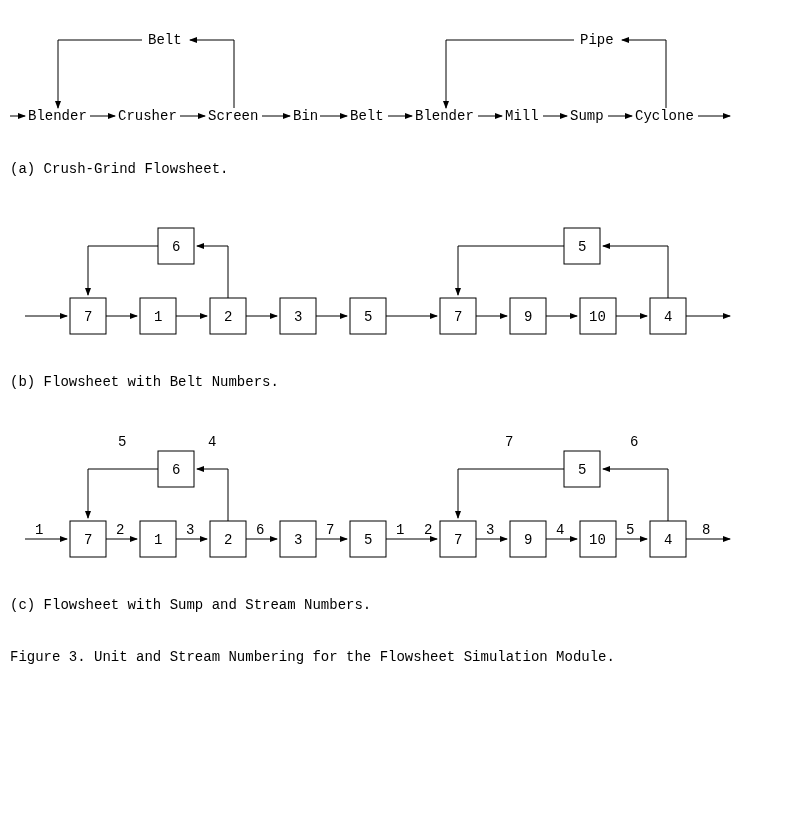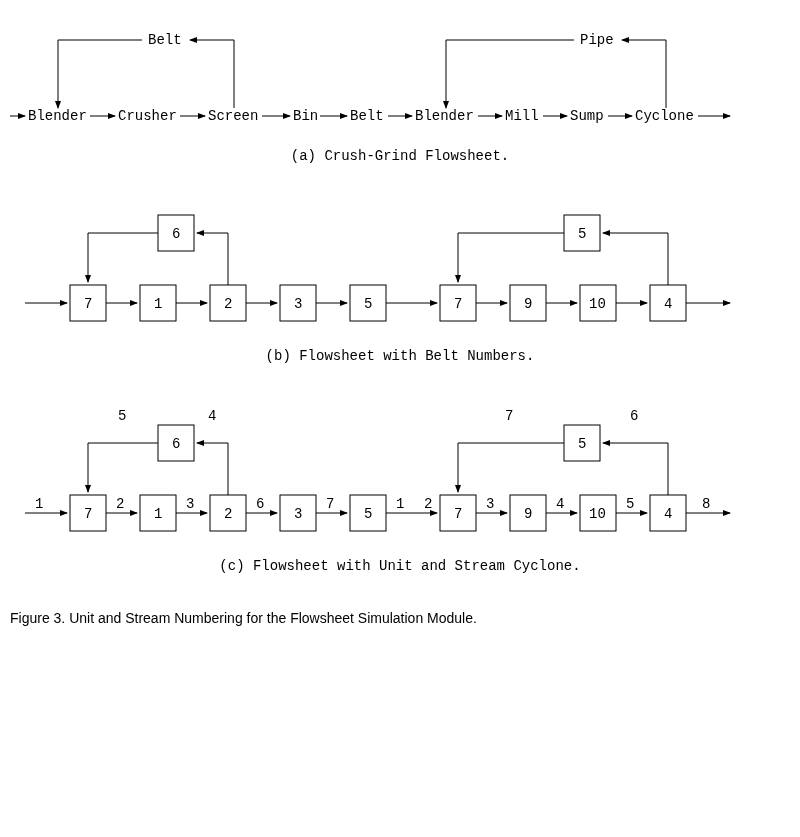--- a/index.html
+++ b/index.html
@@ -7,22 +7,22 @@
     padding:20px 10px;
     font-family:"Courier New",monospace;
     font-size:14px;
     color:#000;
     background:#fff;
     width:800px;
     box-sizing:border-box;
   }
   svg{display:block;margin:0 auto;}
   .lbl{font-family:"Courier New",monospace;font-size:14px;}
-  .caption{text-align:center;margin:8px 0 36px 0;font-family:"Courier New",monospace;}
-  .fig{margin:14px 0 0 0;font-family:Liberation Sans, sans-serif;}
+  .caption{margin:21px 0 36px 0;font-family:"Courier New",monospace;}
+  .fig{margin:14px 0 0 0;font-family:Liberation Mono, monospace;}
 </style>
 </head>
 <body>
 
 <svg width="780" height="120" viewBox="0 0 780 120">
   <defs>
     <marker id="ah" markerWidth="8" markerHeight="8" refX="7" refY="3" orient="auto">
       <path d="M0,0 L8,3 L0,6 z" fill="#000"></path>
     </marker>
   </defs>
@@ -222,15 +222,15 @@
   <text class="lbl" x="546" y="108">4</text>
   <text class="lbl" x="616" y="108">5</text>
   <text class="lbl" x="692" y="108">8</text>
 
   <text class="lbl" x="108" y="20">5</text>
   <text class="lbl" x="198" y="20">4</text>
 
   <text class="lbl" x="495" y="20">7</text>
   <text class="lbl" x="620" y="20">6</text>
 </svg>
-<div class="caption">(c)   Flowsheet with Unit and Stream Cyclone.</div>
+<div class="caption">(c)   Flowsheet with Sump and Stream Numbers.</div>
 
 <div class="fig">Figure 3.  Unit and Stream Numbering for the Flowsheet Simulation Module.</div>
 
 </body></html>

